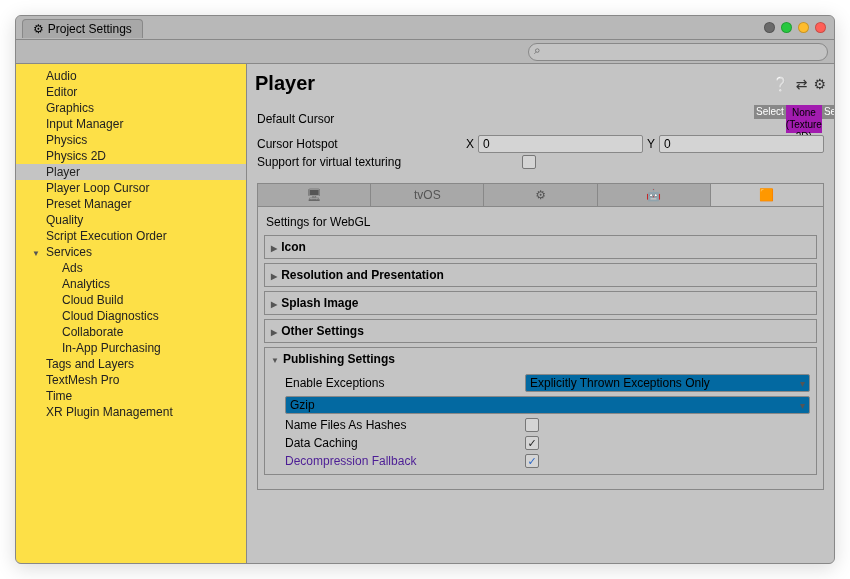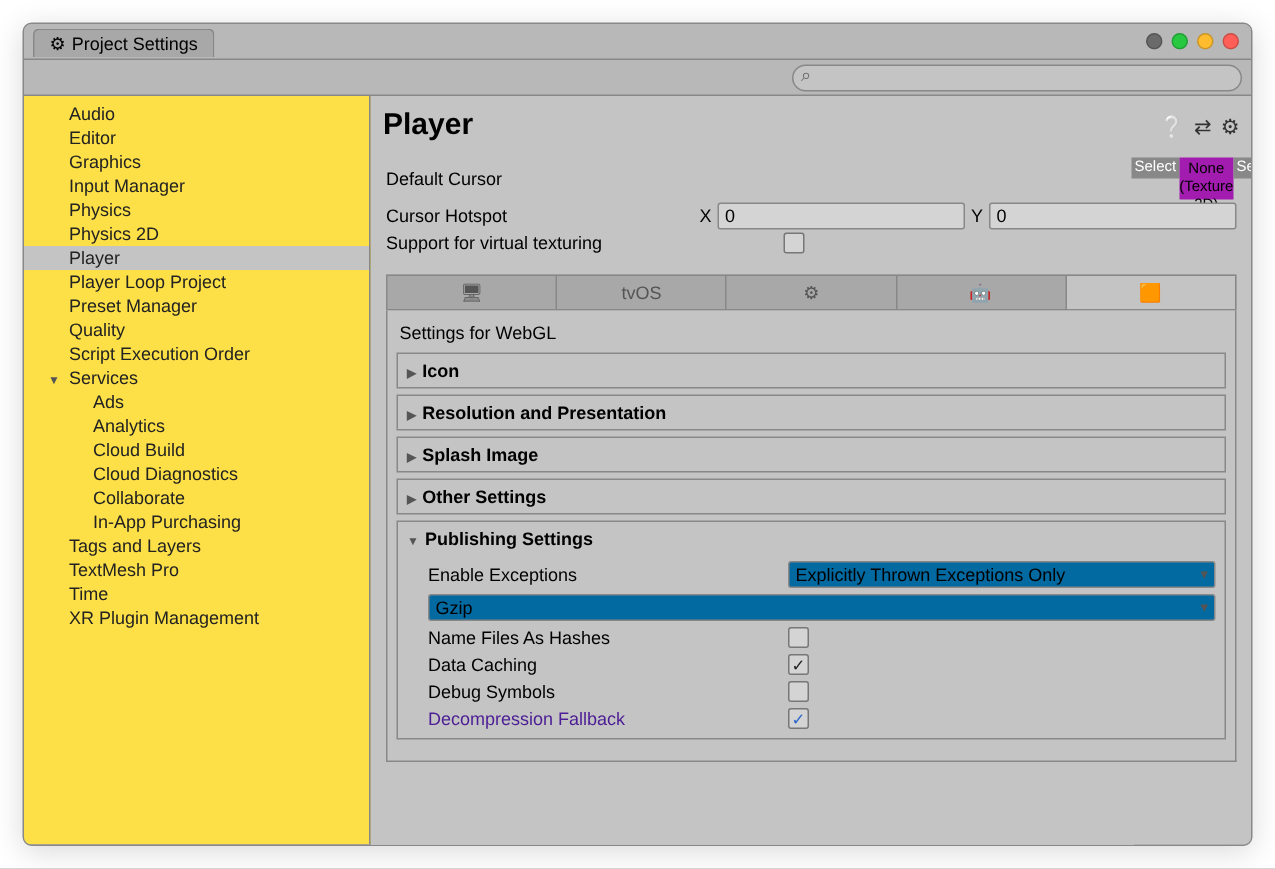--- a/index.html
+++ b/index.html
@@ -75,21 +75,21 @@
   </div>
   <div class="body">
     <div class="sidebar">
       <div class="sb-item l0">Audio</div>
       <div class="sb-item l0">Editor</div>
       <div class="sb-item l0">Graphics</div>
       <div class="sb-item l0">Input Manager</div>
       <div class="sb-item l0">Physics</div>
       <div class="sb-item l0">Physics 2D</div>
       <div class="sb-item l0 sel">Player</div>
-      <div class="sb-item l0">Player Loop Project</div>
+      <div class="sb-item l0">Player Loop Cursor</div>
       <div class="sb-item l0">Preset Manager</div>
       <div class="sb-item l0">Quality</div>
       <div class="sb-item l0">Script Execution Order</div>
       <div class="sb-item l0 exp">Services</div>
       <div class="sb-item l1">Ads</div>
       <div class="sb-item l1">Analytics</div>
       <div class="sb-item l1">Cloud Build</div>
       <div class="sb-item l1">Cloud Diagnostics</div>
       <div class="sb-item l1">Collaborate</div>
       <div class="sb-item l1">In-App Purchasing</div>
@@ -188,24 +188,20 @@
                 </div>
             </div>
             <div class="prow">
               <div class="plabel">Name Files As Hashes</div>
               <span class="chk"></span>
             </div>
             <div class="prow">
               <div class="plabel">Data Caching</div>
               <span class="chk">✓</span>
             </div>
-            <div class="prow">
-              <div class="plabel">Debug Symbols</div>
-              <span class="chk"></span>
-            </div>
             <div class="prow hl">
               <div class="plabel">Decompression Fallback</div>
               <span class="chk" style="color:#2a67c9">✓</span>
             </div>
           </div>
         </div>
       </div>
     </div>
   </div>
 </div>

